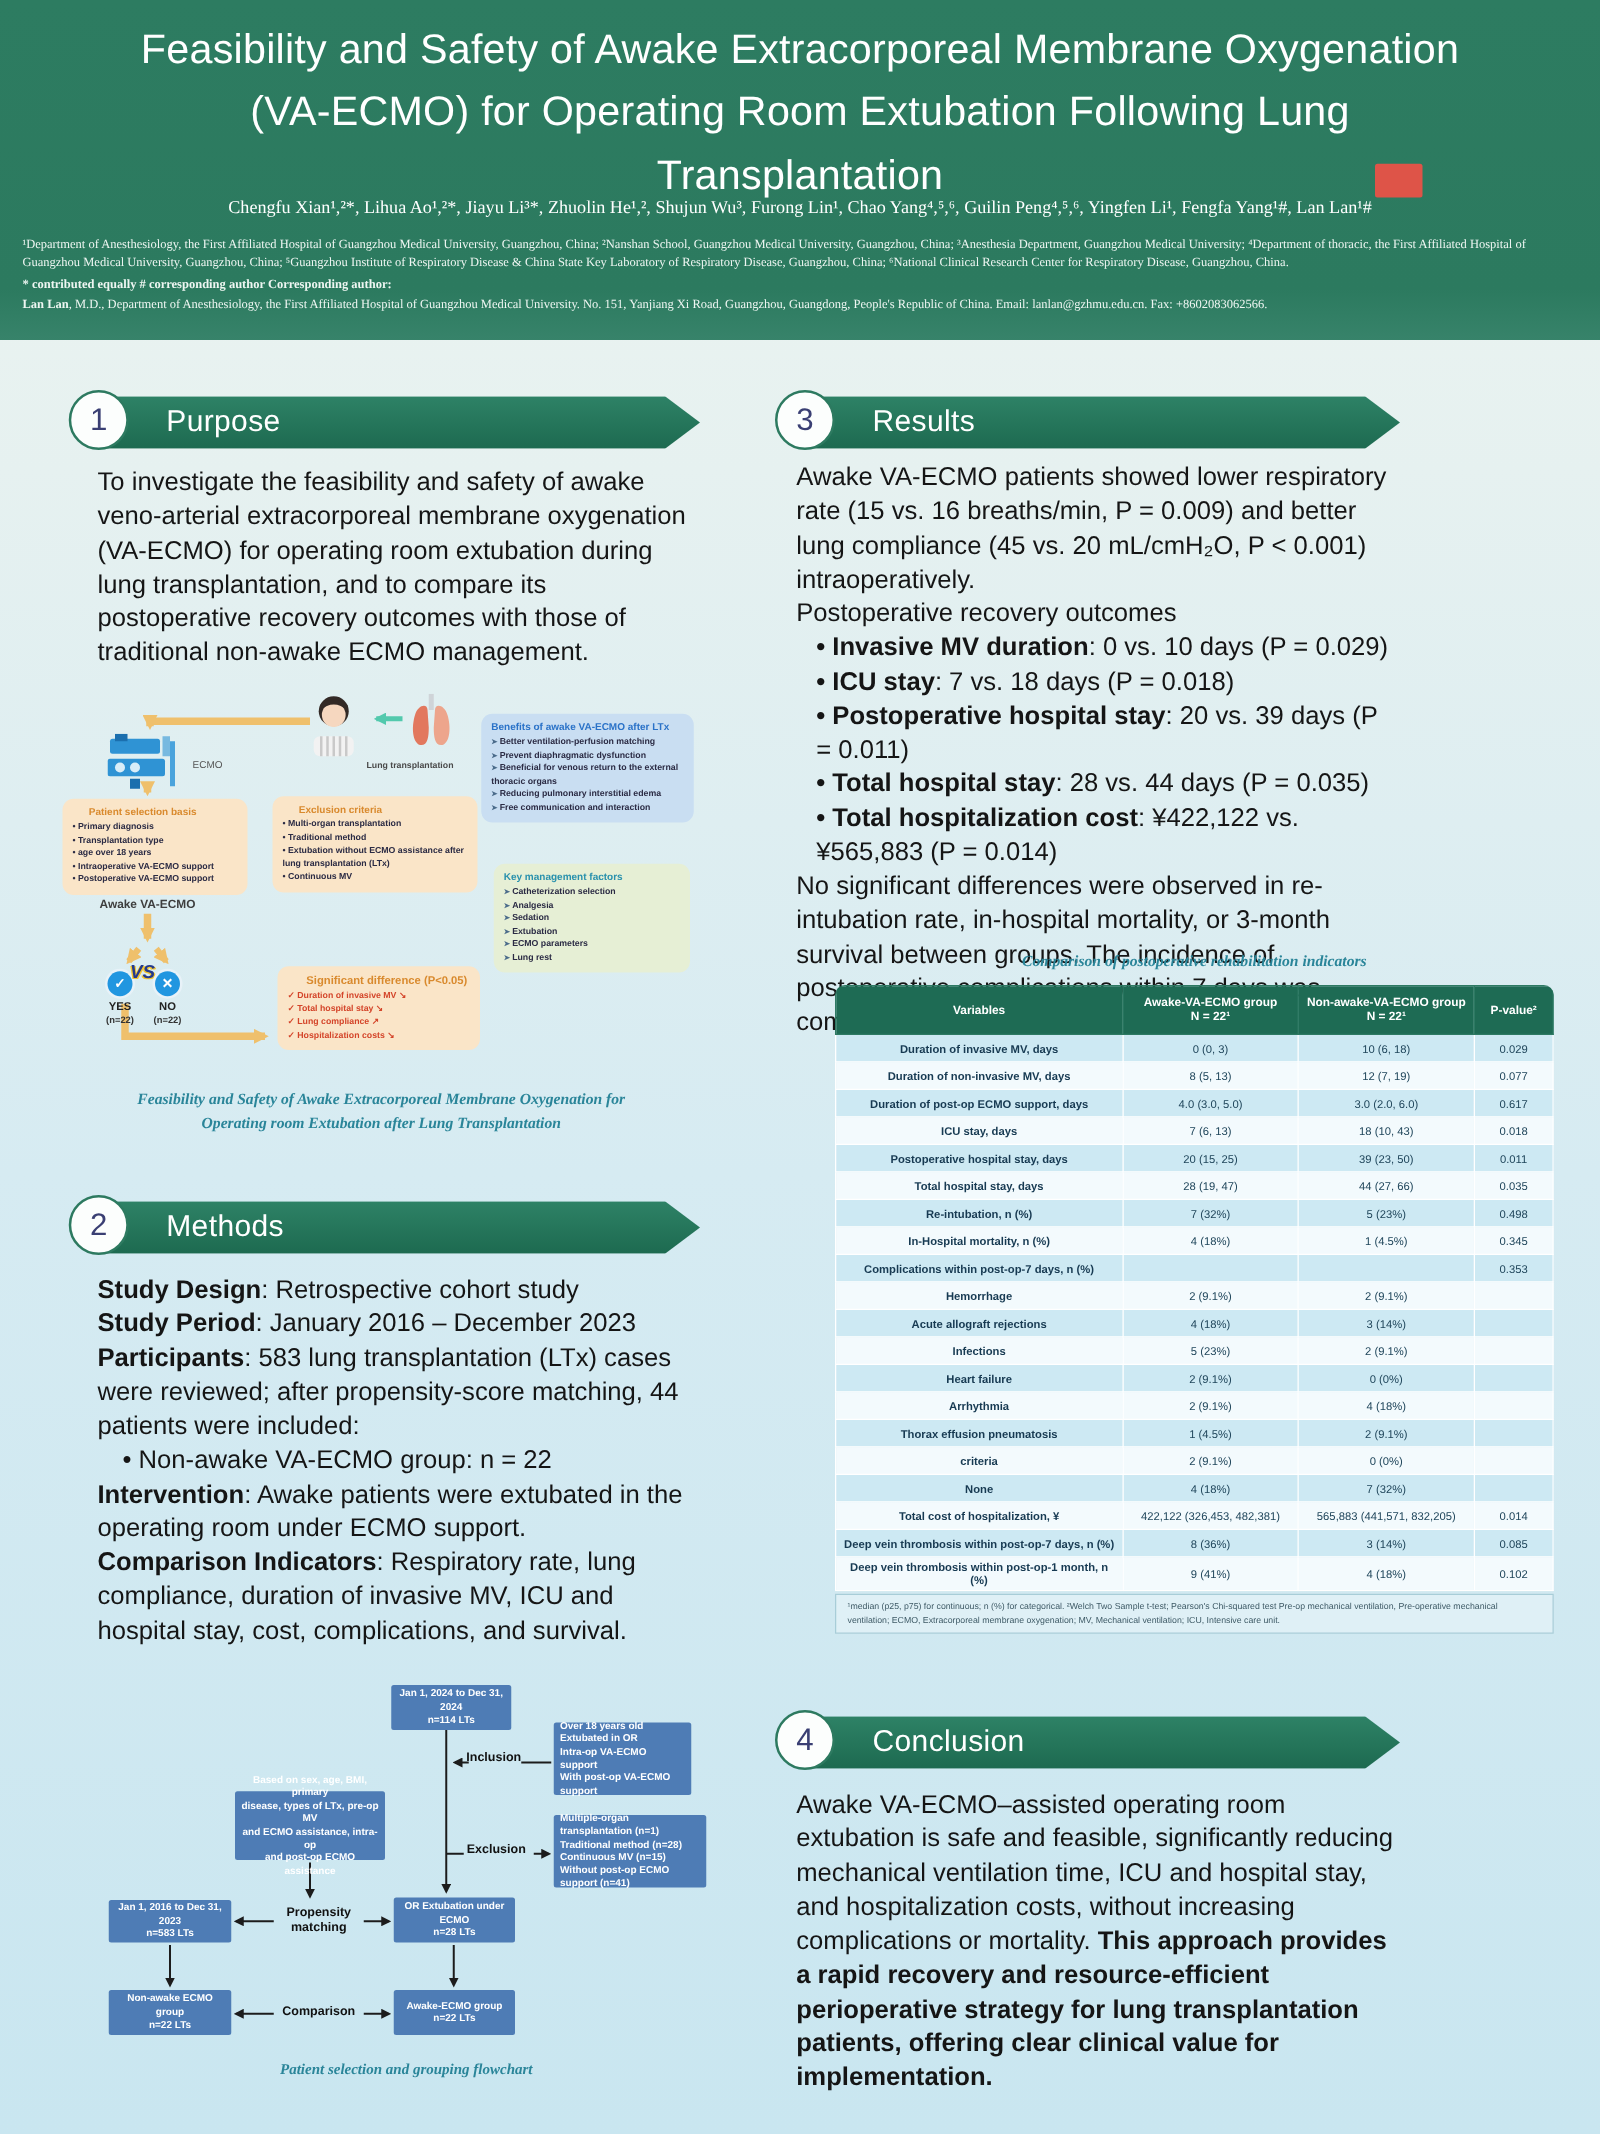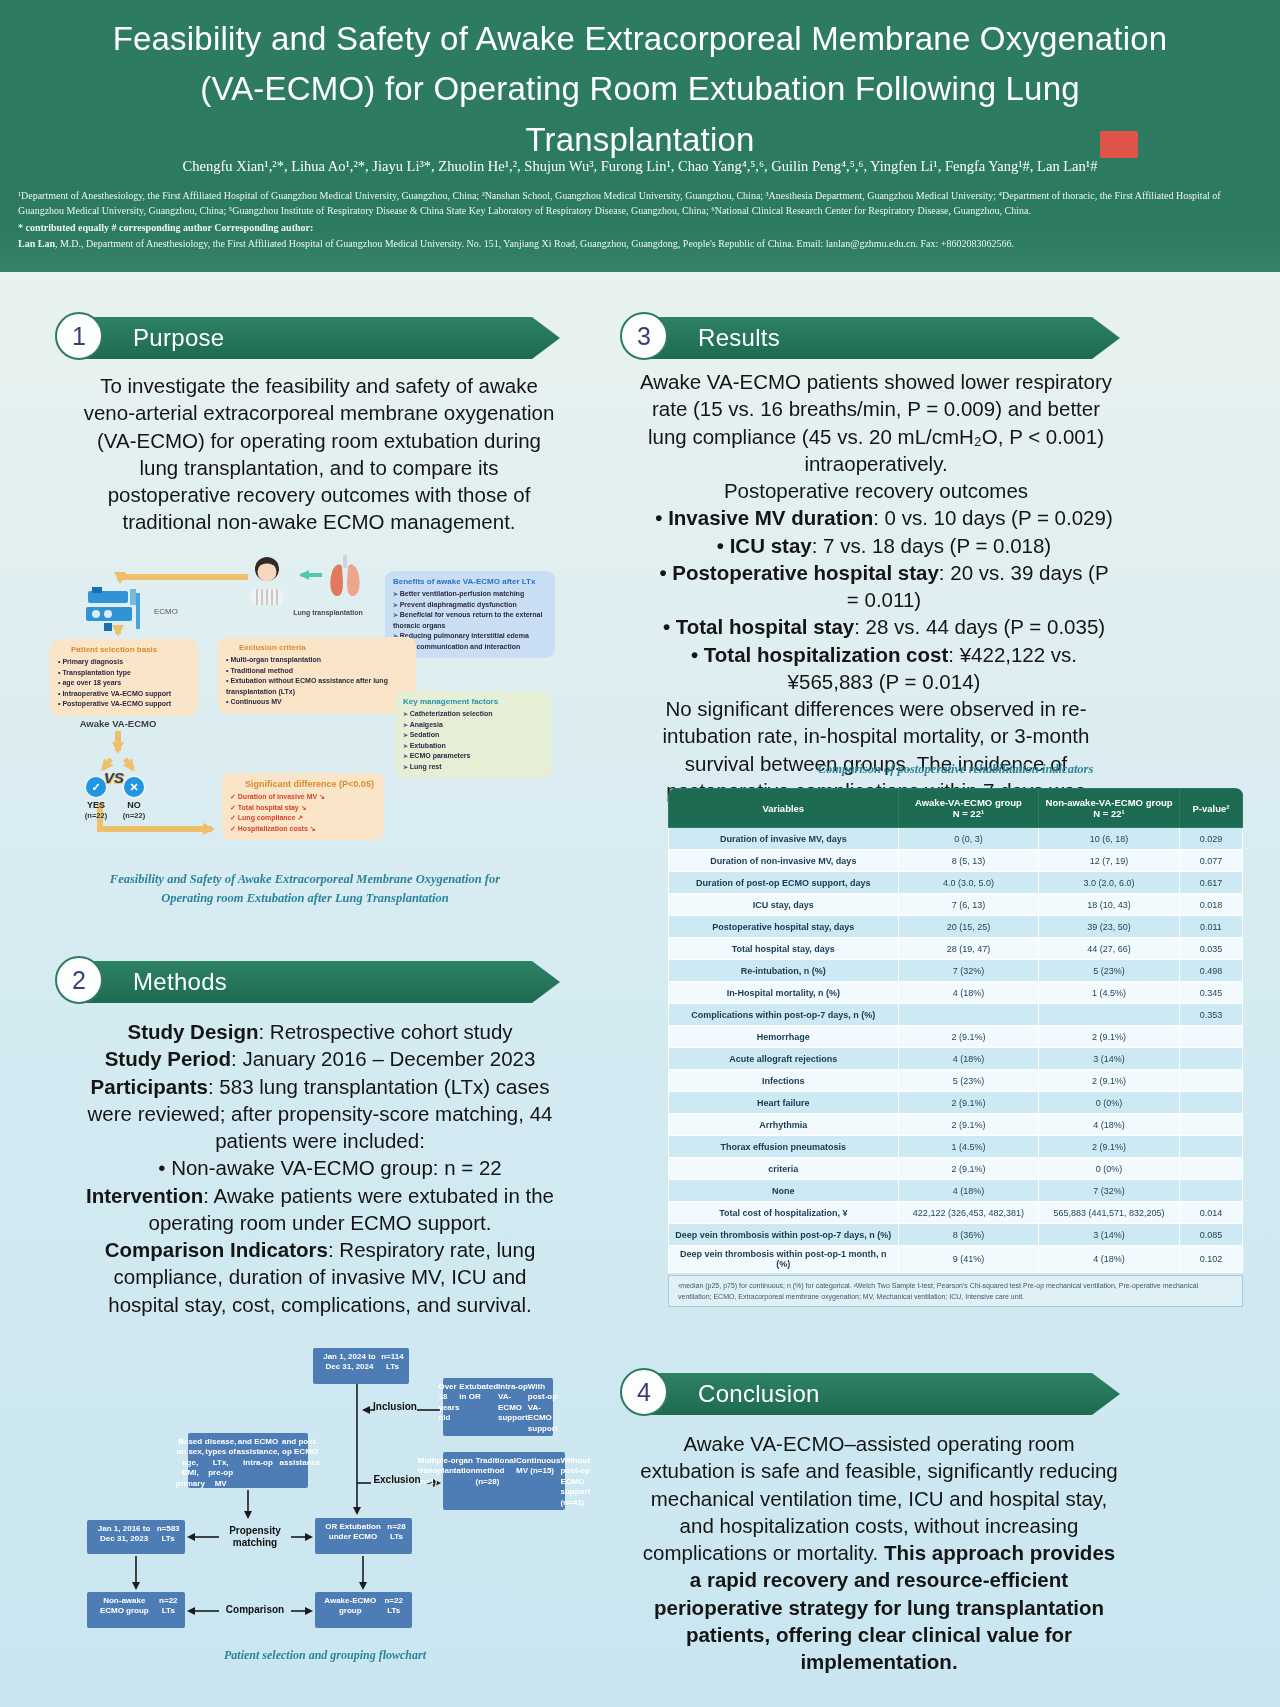--- a/index.html
+++ b/index.html
@@ -29,21 +29,21 @@
   .banner { position:absolute; height:52px; }
   .banner-bar { position:absolute; left:26px; right:0; top:5px; height:42px; border-radius:4px;
     background:linear-gradient(180deg,#2e8266 0%,#1d6a50 100%);
     clip-path:polygon(0 0, calc(100% - 28px) 0, 100% 50%, calc(100% - 28px) 100%, 0 100%); }
   .banner-label { position:absolute; left:52px; top:50%; transform:translateY(-50%);
     color:#fff; font-size:24px; font-weight:400; letter-spacing:.3px; }
   .banner-num { position:absolute; left:0; top:0; width:48px; height:48px; border-radius:50%;
     background:#fcfefd; border:2px solid #2d7a60; color:#3a3f73; font-size:25px;
     display:flex; align-items:center; justify-content:center; }
   
-  .body-text { position:absolute; font-size:20.5px; line-height:1.33; color:#151515;text-align:center; }
+  .body-text { position:absolute; font-size:20.5px; line-height:1.33; color:#151515; }
   .pairs > div { margin:0; }
   .pairs > div > b { font-weight:700; }
   .m-bullets > div { padding-left:20px; }
   .m-bullets > div::before { content:"• "; }
   .r-bullets > div { padding-left:16px; }
   .r-bullets > div::before { content:"• "; font-weight:700; }
   .r-bullets > div > b { font-weight:700; }
   .serif-caption { font-family:"Liberation Serif", serif; font-style:italic; font-weight:700;
     color:#2a8599; text-align:center; }
   
@@ -70,21 +70,21 @@
     box-shadow:0 0 0 2px #e8f2f8; }
   .vs-emblem { position:absolute; font-size:15px; font-weight:900; font-style:italic; color:#243a8e;
     text-shadow:1px 1px 0 #f2c530, -1px 1px 0 #f2c530; }
   .yn-label { position:absolute; width:38px; text-align:center; font-size:9px; font-weight:700; color:#222; }
   .yn-n { position:absolute; width:38px; text-align:center; font-size:7.5px; color:#333;font-weight:bold; }
   
   .flowchart { position:absolute; left:55px; top:1345px; width:520px; height:330px; }
   .flowchart svg.f-arrows { position:absolute; left:0; top:0; }
   .f-box { position:absolute; background:#4e7cb5; border-radius:2px; color:#fff;
     font-size:8px; font-weight:700; line-height:1.3; padding:4px 5px;
-    display:flex; flex-direction:row; justify-content:center; }
+    display:flex; flex-direction:column; justify-content:center; }
   .f-box.center { text-align:center; }
   .f-label { position:absolute; font-size:10px; font-weight:700; color:#111; text-align:center; }
   
   .table-wrap { position:absolute; left:668px; top:788px; width:575px; }
   .res-table { width:100%; border-collapse:collapse; table-layout:fixed;
     border-radius:8px 8px 0 0; overflow:hidden; }
   .res-table th { background:#1e6b54; color:#fff; font-size:9.5px; font-weight:700;
     padding:8px 4px; border:1px solid #2d7a63; vertical-align:middle; }
   .res-table td { font-size:9px; color:#21475c; text-align:center; padding:3px 4px;
     border:1px solid #ffffff; height:22px; }
@@ -184,21 +184,21 @@
       <div class="d-title t-orange">Patient selection basis</div>
       <div class="box-list dot">
           <div>Primary diagnosis</div>
           <div>Transplantation type</div>
           <div>age over 18 years</div>
           <div>Intraoperative VA-ECMO support</div>
           <div>Postoperative VA-ECMO support</div>
         </div>
     </div>
 
-    <div class="d-box box-orange" style="left:170px; top:132px; width:198px;">
+    <div class="d-box box-orange" style="left:170px; top:132px; width:164px;">
       <div class="d-title t-orange">Exclusion criteria</div>
       <div class="box-list dot">
           <div>Multi-organ transplantation</div>
           <div>Traditional method</div>
           <div>Extubation without ECMO assistance after lung transplantation (LTx)</div>
           <div>Continuous MV</div>
         </div>
     </div>
 
     <div class="d-box box-green" style="left:347px; top:186px; width:157px;">

